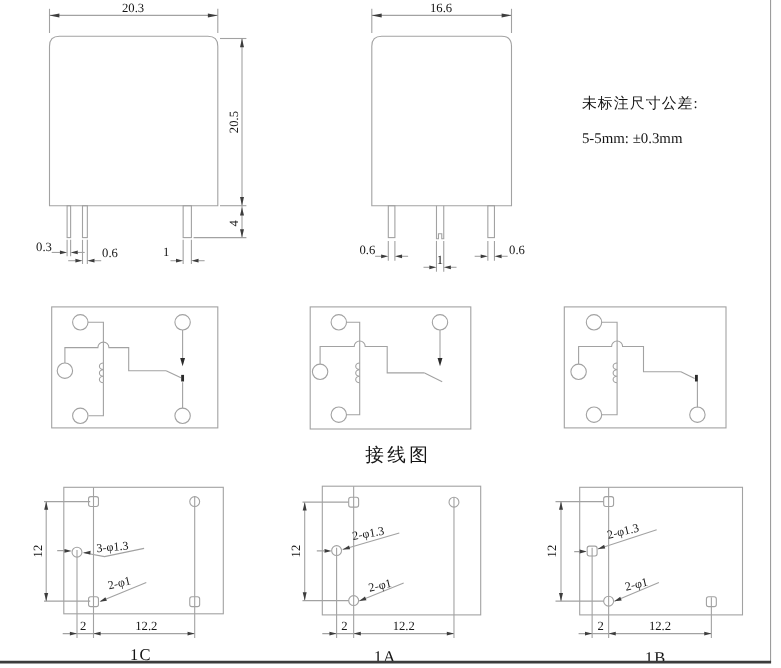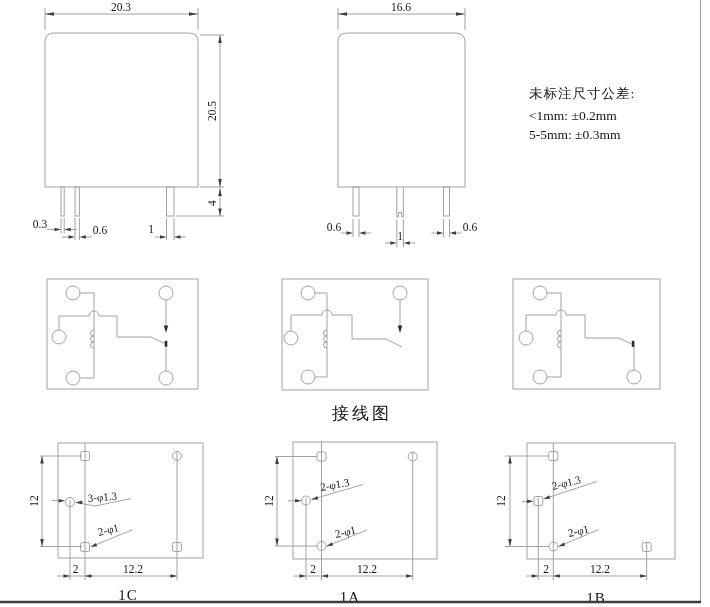--- a/index.html
+++ b/index.html
@@ -11,21 +11,21 @@
   .hole{fill:#ffffff;}
   .arrow{fill:#3d3d3d;stroke:none;}
   .tick{fill:#2b2b2b;stroke:none;}
   text{fill:#141414;stroke:none;font-family:"Liberation Serif","DejaVu Serif",serif;}
   .dim{font-size:11.5px;}
   .note{font-size:11px;}
   .fplabel{font-size:15px;letter-spacing:1px;}
   .frame-dark{stroke:#3c3c3c;stroke-width:2.5;}
   .frame-gray{stroke:#9c9c9c;stroke-width:1;}
   #tolerance{position:absolute;left:529px;top:84px;color:#141414;font-size:13.5px;line-height:19px;}
-  #tolerance .t-title{margin-bottom:3px;letter-spacing:1px;}
+  #tolerance .t-title{margin-bottom:13px;letter-spacing:1px;}
   #wiring-caption{position:absolute;left:332px;top:402px;color:#141414;font-size:17px;letter-spacing:3px;}
 </style>
 </head>
 <body>
 
 <div id="sheet">
 
 <svg width="710" height="607" viewBox="0 0 710 607">
 
   <g class="ln">
@@ -290,19 +290,18 @@
   </g>
 
   <g>
     <line class="frame-gray" x1="700.5" y1="0" x2="700.5" y2="602"></line>
     <line class="frame-dark" x1="0" y1="602" x2="701" y2="602"></line>
   </g>
 </svg>
 
 <div id="tolerance">
   <div class="t-title">未标注尺寸公差:</div>
-  <div class="t-row">&lt;1mm: ±0.2mm</div>
   <div class="t-row">5-5mm: ±0.3mm</div>
 </div>
 
 <div id="wiring-caption">接线图</div>
 
 </div>
 
 </body></html>

